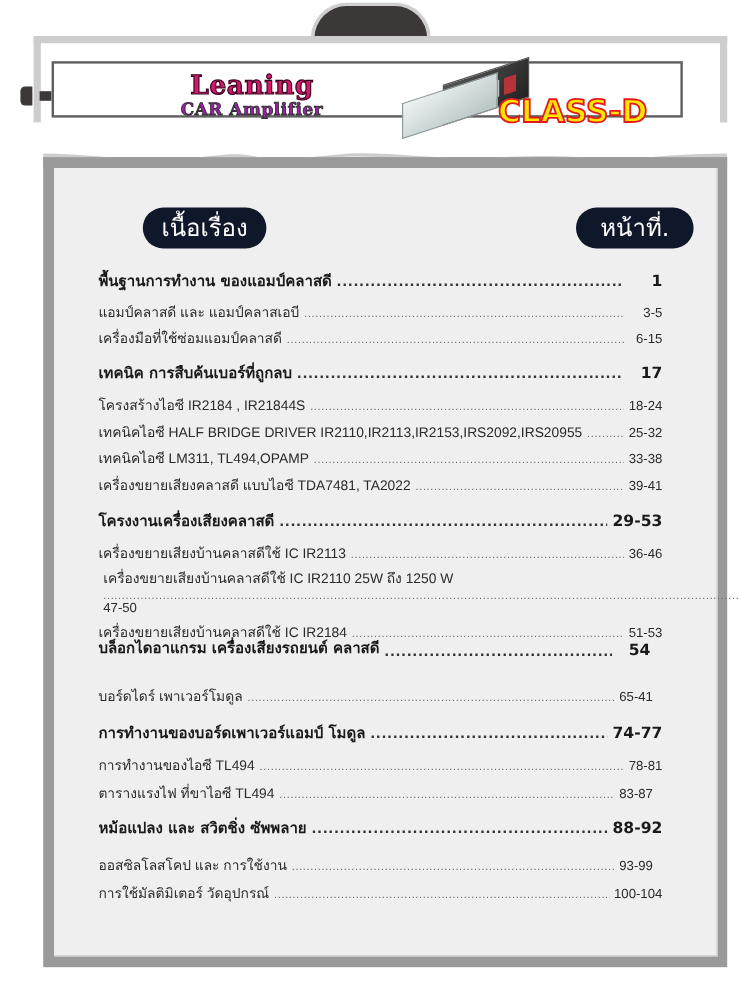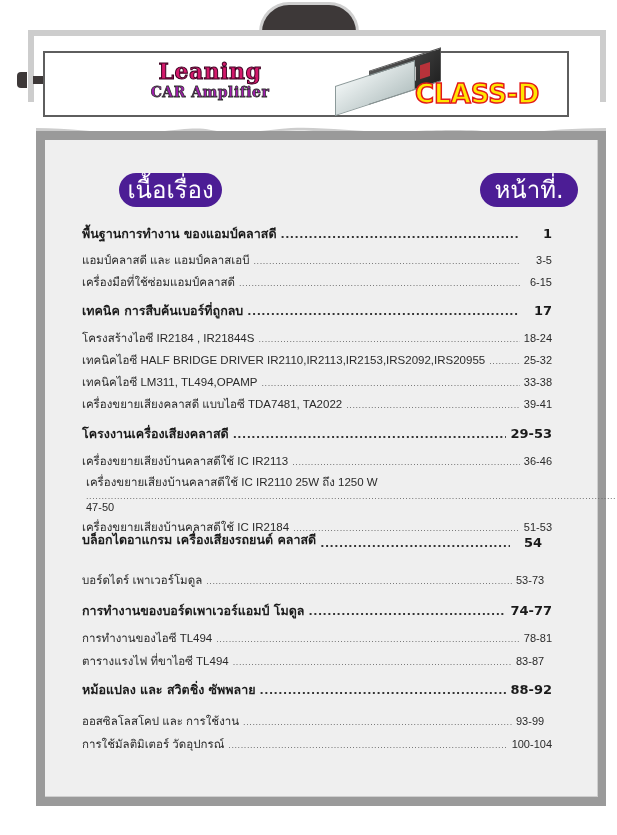--- a/index.html
+++ b/index.html
@@ -13,21 +13,21 @@
 
   
   .header-frame { position:absolute; left:28px; top:30px; width:578px; height:72px;
     border:6px solid #cdcdcd; border-bottom:none; }
 
   
   .knob { position:absolute; left:17px; top:72px; width:10px; height:16px; background:#3d3838; border-radius:4px 0 0 4px; }
   .knob2 { position:absolute; left:33px; top:76px; width:10px; height:8px; background:#3d3838; }
 
   
-  .header-box { position:absolute; left:43px; top:51px; width:526px; height:66px;
+  .header-box { position:absolute; left:43px; top:51px; width:526px; height:47px;
     background:#ffffff; border:2px solid #5e5e5e; }
 
   .brand { position:absolute; left:90px; top:6px; width:150px; text-align:center; }
   .brand-title { font-family:"DejaVu Serif","Liberation Serif",serif; font-weight:bold; font-size:22px;
     color:#d4186b; -webkit-text-stroke:1px #3a0020; letter-spacing:0.5px; line-height:24px; }
   .brand-sub { font-family:"DejaVu Serif","Liberation Serif",serif; font-weight:bold; font-size:14px;
     color:#a21caf; -webkit-text-stroke:0.8px #333; letter-spacing:0.5px; line-height:18px; }
 
   .amp-img { position:absolute; left:290px; top:6px; width:110px; height:54px; }
   .amp-body { position:absolute; left:0; top:14px; width:80px; height:30px;
@@ -38,22 +38,22 @@
   .classd { position:absolute; left:370px; top:26px; font-family:"DejaVu Sans","Liberation Sans",sans-serif;
     font-weight:bold; font-size:26px; color:#ffe600; -webkit-text-stroke:1.5px #e21a1a; letter-spacing:0px; line-height:30px; }
 
   
   .wave { position:absolute; left:36px; top:126px; width:570px; height:14px; }
   .panel { position:absolute; left:36px; top:131px; width:570px; height:675px; background:#9a9a9a; }
   .panel-inner { position:absolute; left:45px; top:140px; width:553px; height:657px; background:#efefef;
     border-right:1px solid #cfcfcf; border-bottom:1px solid #cfcfcf; }
 
   
-  .pill { position:absolute; height:34px; background:#4c1d95; color:#ffffff; border-radius:17px;
-    font-family:"DejaVu Sans","Liberation Sans",sans-serif; font-size:24px; line-height:34px; text-align:center; }
+  .pill { position:absolute; height:34px; background:#0f172a; color:#ffffff; border-radius:17px;
+    font-family:"DejaVu Sans","Liberation Sans",sans-serif; font-size:20px; line-height:34px; text-align:center; }
   .pill-left { left:119px; top:173px; width:103px; }
   .pill-right { left:480px; top:173px; width:98px; }
 
   
   .toc { position:absolute; left:82px; width:470px; }
   .row { position:absolute; left:0; width:470px; display:flex; align-items:baseline; white-space:nowrap; }
   .row .label { flex:0 0 auto; }
   .row .dots { flex:1 1 auto; overflow:hidden; margin:0 4px; color:#444; }
   .row .dots::before { content:"........................................................................................................................................................................................................................"; }
   .row .page { flex:0 0 auto; text-align:right; }
@@ -162,21 +162,21 @@
     <span class="page">51-53</span>
   </div>
   <div class="row h" style="top:530px;align-items:flex-end;">
     <span class="label">บล็อกไดอาแกรม เครื่องเสียงรถยนต์ คลาสดี</span>
     <span class="dots"></span>
     <span class="page" style="min-width:38px;text-align:center;">54</span>
   </div>
   <div class="row s" style="top:571px;">
     <span class="label">บอร์ดไดร์ เพาเวอร์โมดูล</span>
     <span class="dots"></span>
-    <span class="page" style="min-width:36px;text-align:left;">53-73</span>
+    <span class="page" style="min-width:36px;text-align:left;">65-41</span>
   </div>
   <div class="row h" style="top:601px;">
     <span class="label">การทำงานของบอร์ดเพาเวอร์แอมป์ โมดูล</span>
     <span class="dots"></span>
     <span class="page">74-77</span>
   </div>
   <div class="row s" style="top:629px;">
     <span class="label">การทำงานของไอซี TL494</span>
     <span class="dots"></span>
     <span class="page">78-81</span>

